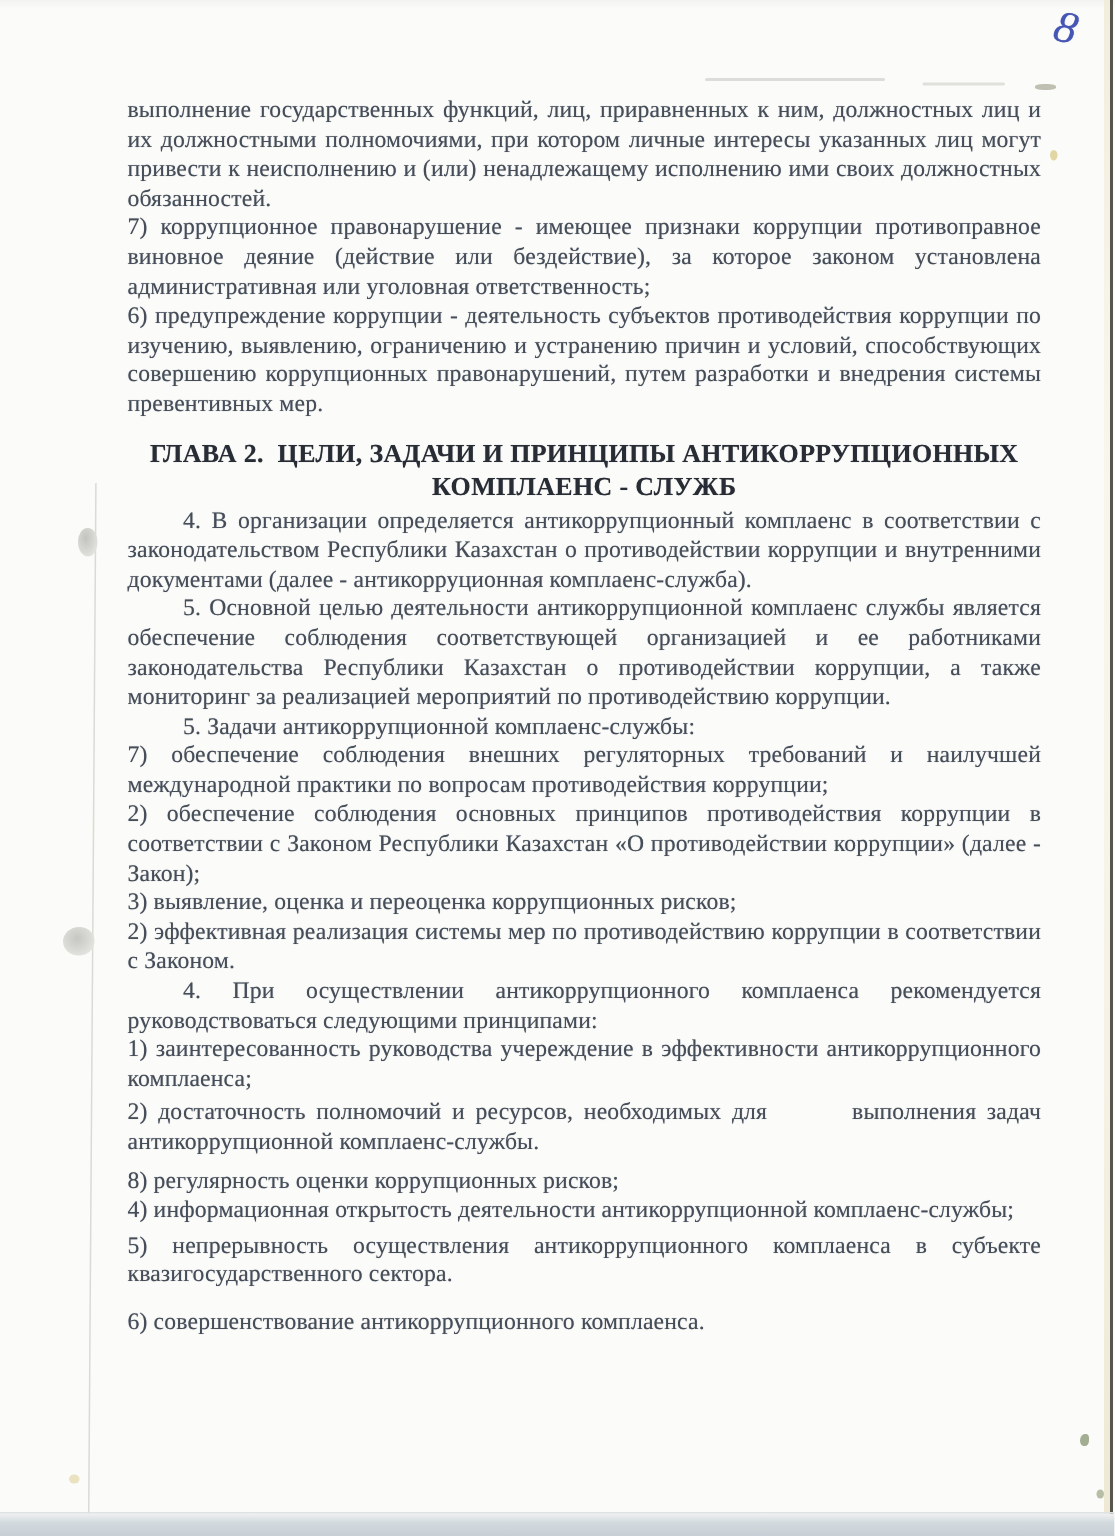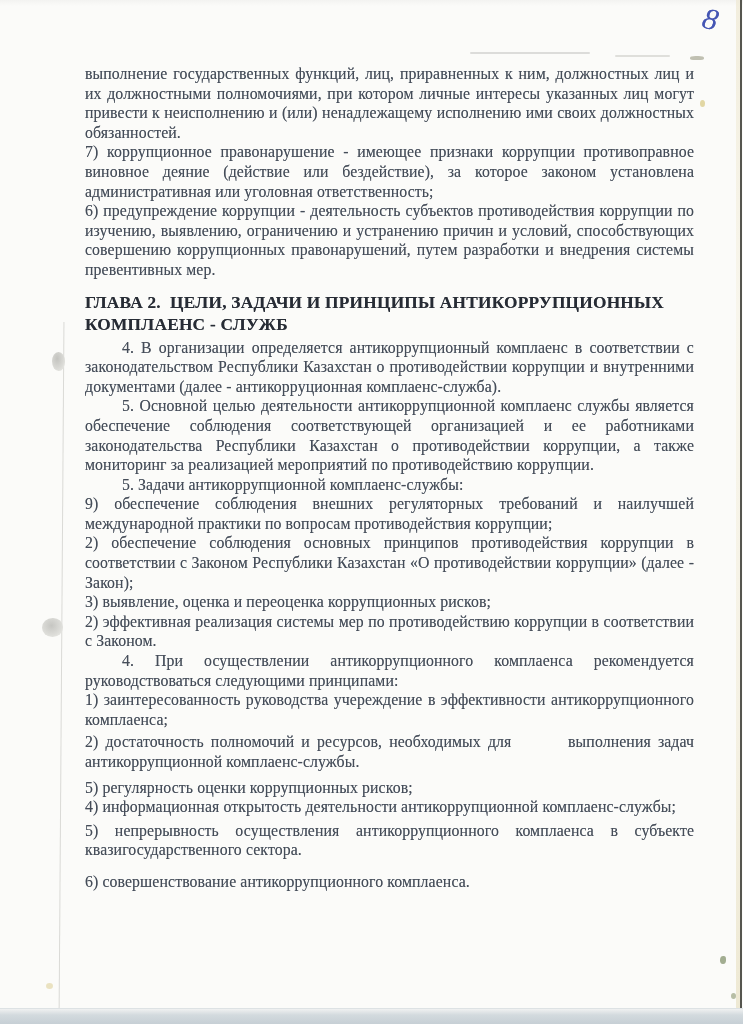--- a/index.html
+++ b/index.html
@@ -25,21 +25,21 @@
     text-shadow: 0 0 0.6px rgba(70,78,92,0.55);
   }
   .text-block p {
     margin: 0;
     text-align: justify;
   }
   .para-indent { text-indent: 37px; }
   .chapter-heading {
     margin-top: 12px;
     margin-bottom: 2px;
-    text-align: left;
+    text-align: center;
     font-weight: bold;
     color: #272c35;
     font-size: 17.3px;
     line-height: 22px;
     letter-spacing: 0.25px;
     text-shadow: 0 0 0.5px rgba(39,44,53,0.6);
   }
   .chapter-heading div { white-space: nowrap; }
   .gap-s  { margin-top: 3px !important; }
   .gap-m  { margin-top: 6px !important; }
@@ -152,30 +152,30 @@
 
     <div class="chapter-heading">
       <div>ГЛАВА 2.&nbsp; ЦЕЛИ, ЗАДАЧИ И ПРИНЦИПЫ АНТИКОРРУПЦИОННЫХ</div>
       <div>КОМПЛАЕНС - СЛУЖБ</div>
     </div>
 
     <p class="para-indent">4. В организации определяется антикоррупционный комплаенс в соответствии с законодательством Республики Казахстан о противодействии коррупции и внутренними документами (далее - антикорруционная комплаенс-служба).</p>
     <p class="para-indent">5. Основной целью деятельности антикоррупционной комплаенс службы является обеспечение соблюдения соответствующей организацией и ее работниками законодательства Республики Казахстан о противодействии коррупции, а также мониторинг за реализацией мероприятий по противодействию коррупции.</p>
     <p class="para-indent">5. Задачи антикоррупционной комплаенс-службы:</p>
 
-    <p>9) обеспечение соблюдения внешних регуляторных требований и наилучшей международной практики по вопросам противодействия коррупции;</p>
+    <p>7) обеспечение соблюдения внешних регуляторных требований и наилучшей международной практики по вопросам противодействия коррупции;</p>
     <p>2) обеспечение соблюдения основных принципов противодействия коррупции в соответствии с Законом Республики Казахстан «О противодействии коррупции» (далее - Закон);</p>
     <p>3) выявление, оценка и переоценка коррупционных рисков;</p>
     <p>2) эффективная реализация системы мер по противодействию коррупции в соответствии с Законом.</p>
 
     <p class="para-indent">4. При осуществлении антикоррупционного комплаенса рекомендуется руководствоваться следующими принципами:</p>
 
     <p>1) заинтересованность руководства учереждение в эффективности антикоррупционного комплаенса;</p>
     <p class="gap-s">2) достаточность полномочий и ресурсов, необходимых для &nbsp;&nbsp;&nbsp;&nbsp;&nbsp;&nbsp; выполнения задач антикоррупционной комплаенс-службы.</p>
-    <p class="gap-m">5) регулярность оценки коррупционных рисков;</p>
+    <p class="gap-m">8) регулярность оценки коррупционных рисков;</p>
     <p>4) информационная открытость деятельности антикоррупционной комплаенс-службы;</p>
     <p class="gap-m2">5) непрерывность осуществления антикоррупционного комплаенса в субъекте квазигосударственного сектора.</p>
     <p class="gap-l">6) совершенствование антикоррупционного комплаенса.</p>
 
   </div>
 
   <div class="crease-line"></div>
   <div class="punch-hole-1"></div>
   <div class="punch-hole-2"></div>
 

